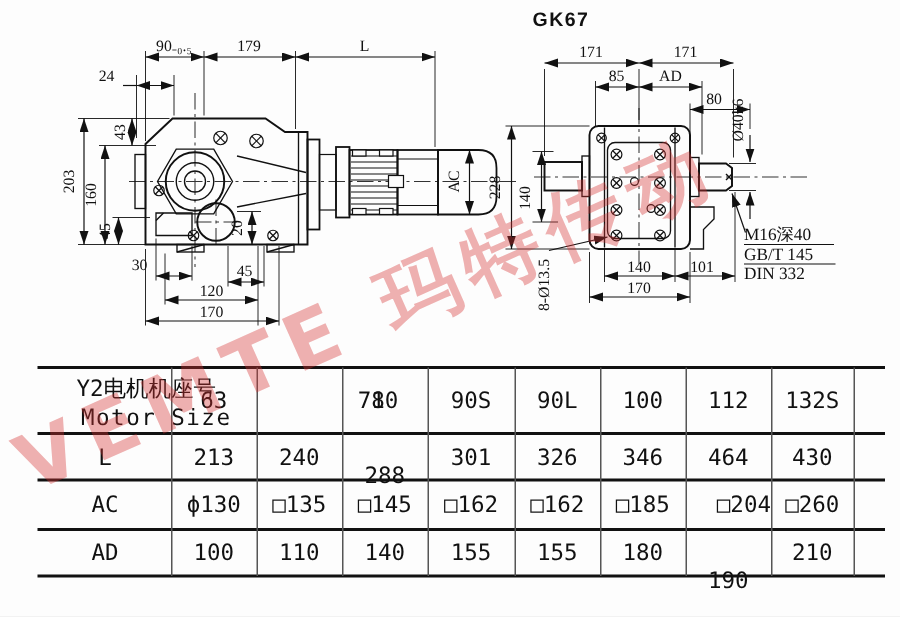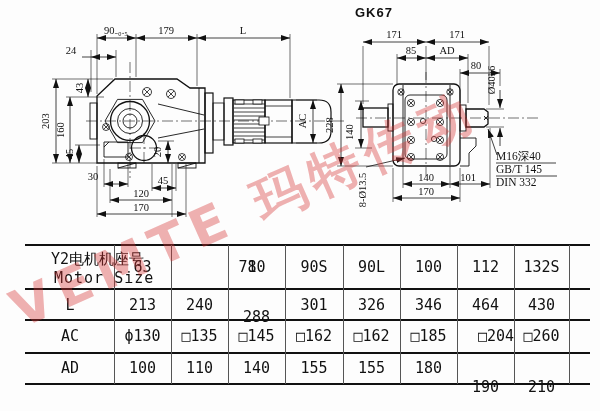--- a/index.html
+++ b/index.html
@@ -332,18 +332,18 @@
   <span class="cell" style="left:514px;top:327px;width:55px;">□260</span>
 
   <span class="cell" style="left:42px;top:359px;width:56px;">AD</span>
   <span class="cell" style="left:114px;top:359px;width:57px;">100</span>
   <span class="cell" style="left:171px;top:359px;width:57px;">110</span>
   <span class="cell" style="left:228px;top:359px;width:57px;">140</span>
   <span class="cell" style="left:285px;top:359px;width:58px;">155</span>
   <span class="cell" style="left:343px;top:359px;width:57px;">155</span>
   <span class="cell" style="left:400px;top:359px;width:57px;">180</span>
   <span class="cell" style="left:457px;top:378px;width:57px;">190</span>
-  <span class="cell" style="left:514px;top:378px;width:55px;">210</span>
+  <span class="cell" style="left:514px;top:359px;width:55px;">210</span>
 </div>
 
 <div class="watermark">VEMTE 玛特传动</div>
 
 </div>
 
 </body></html>

